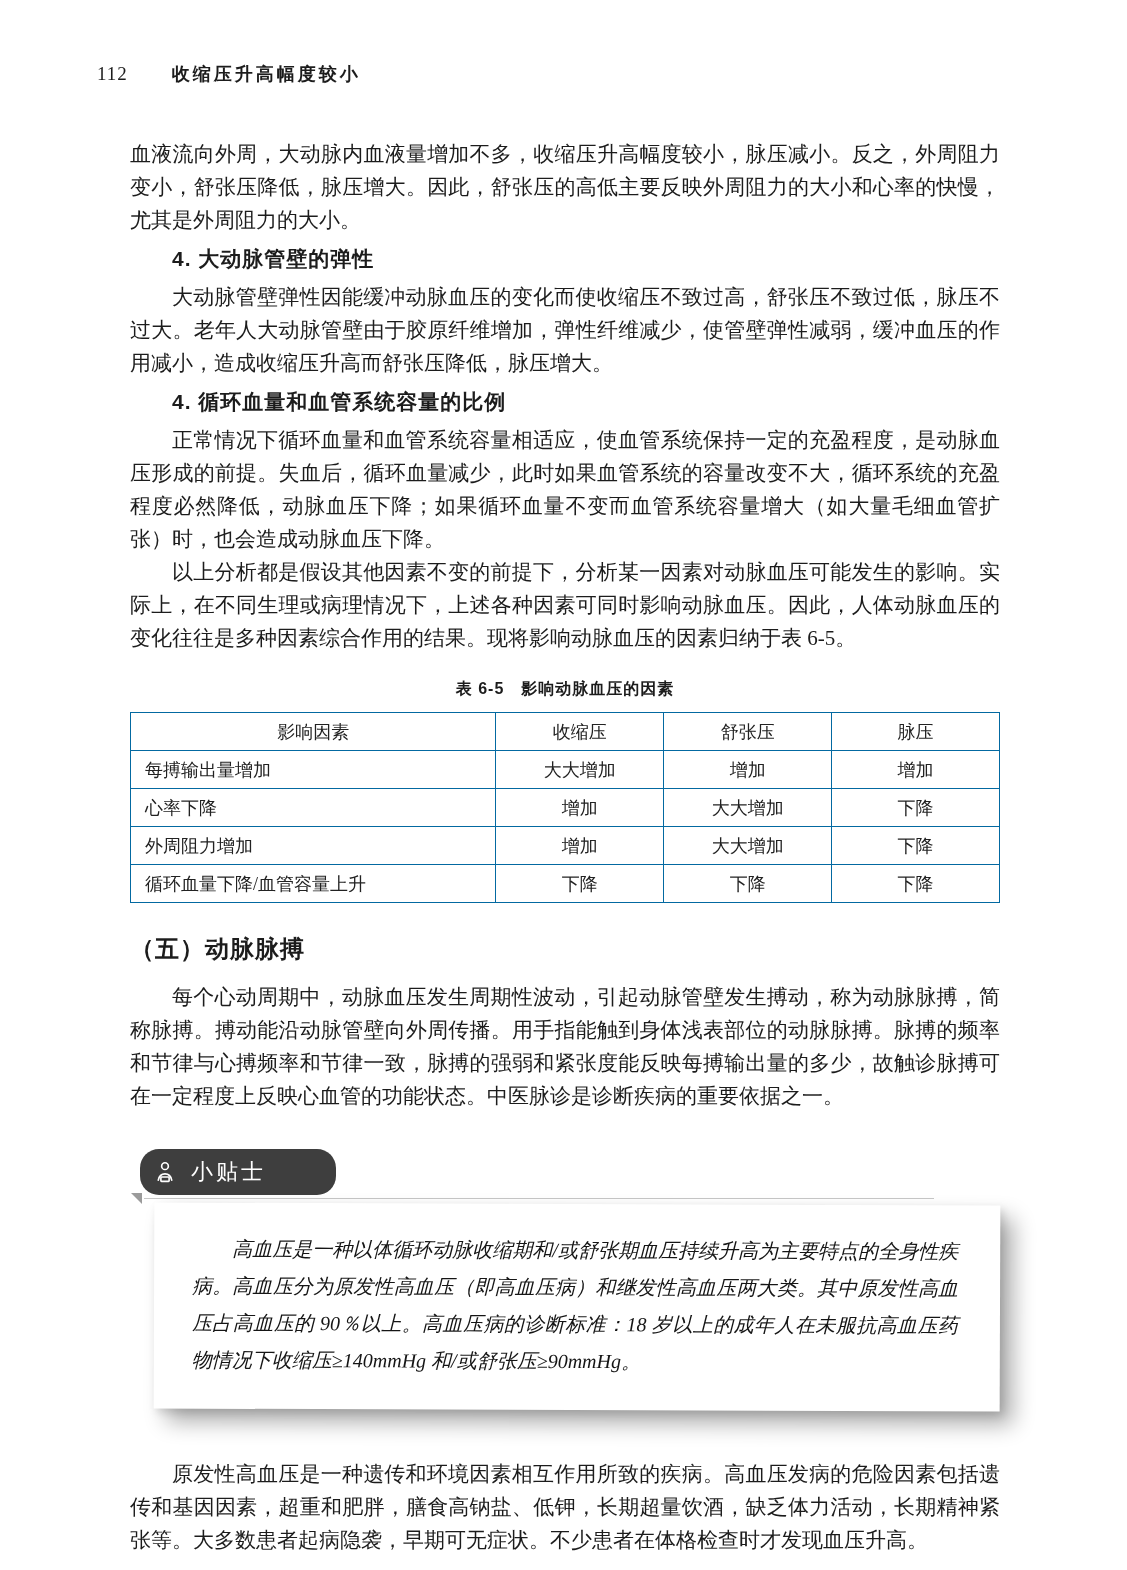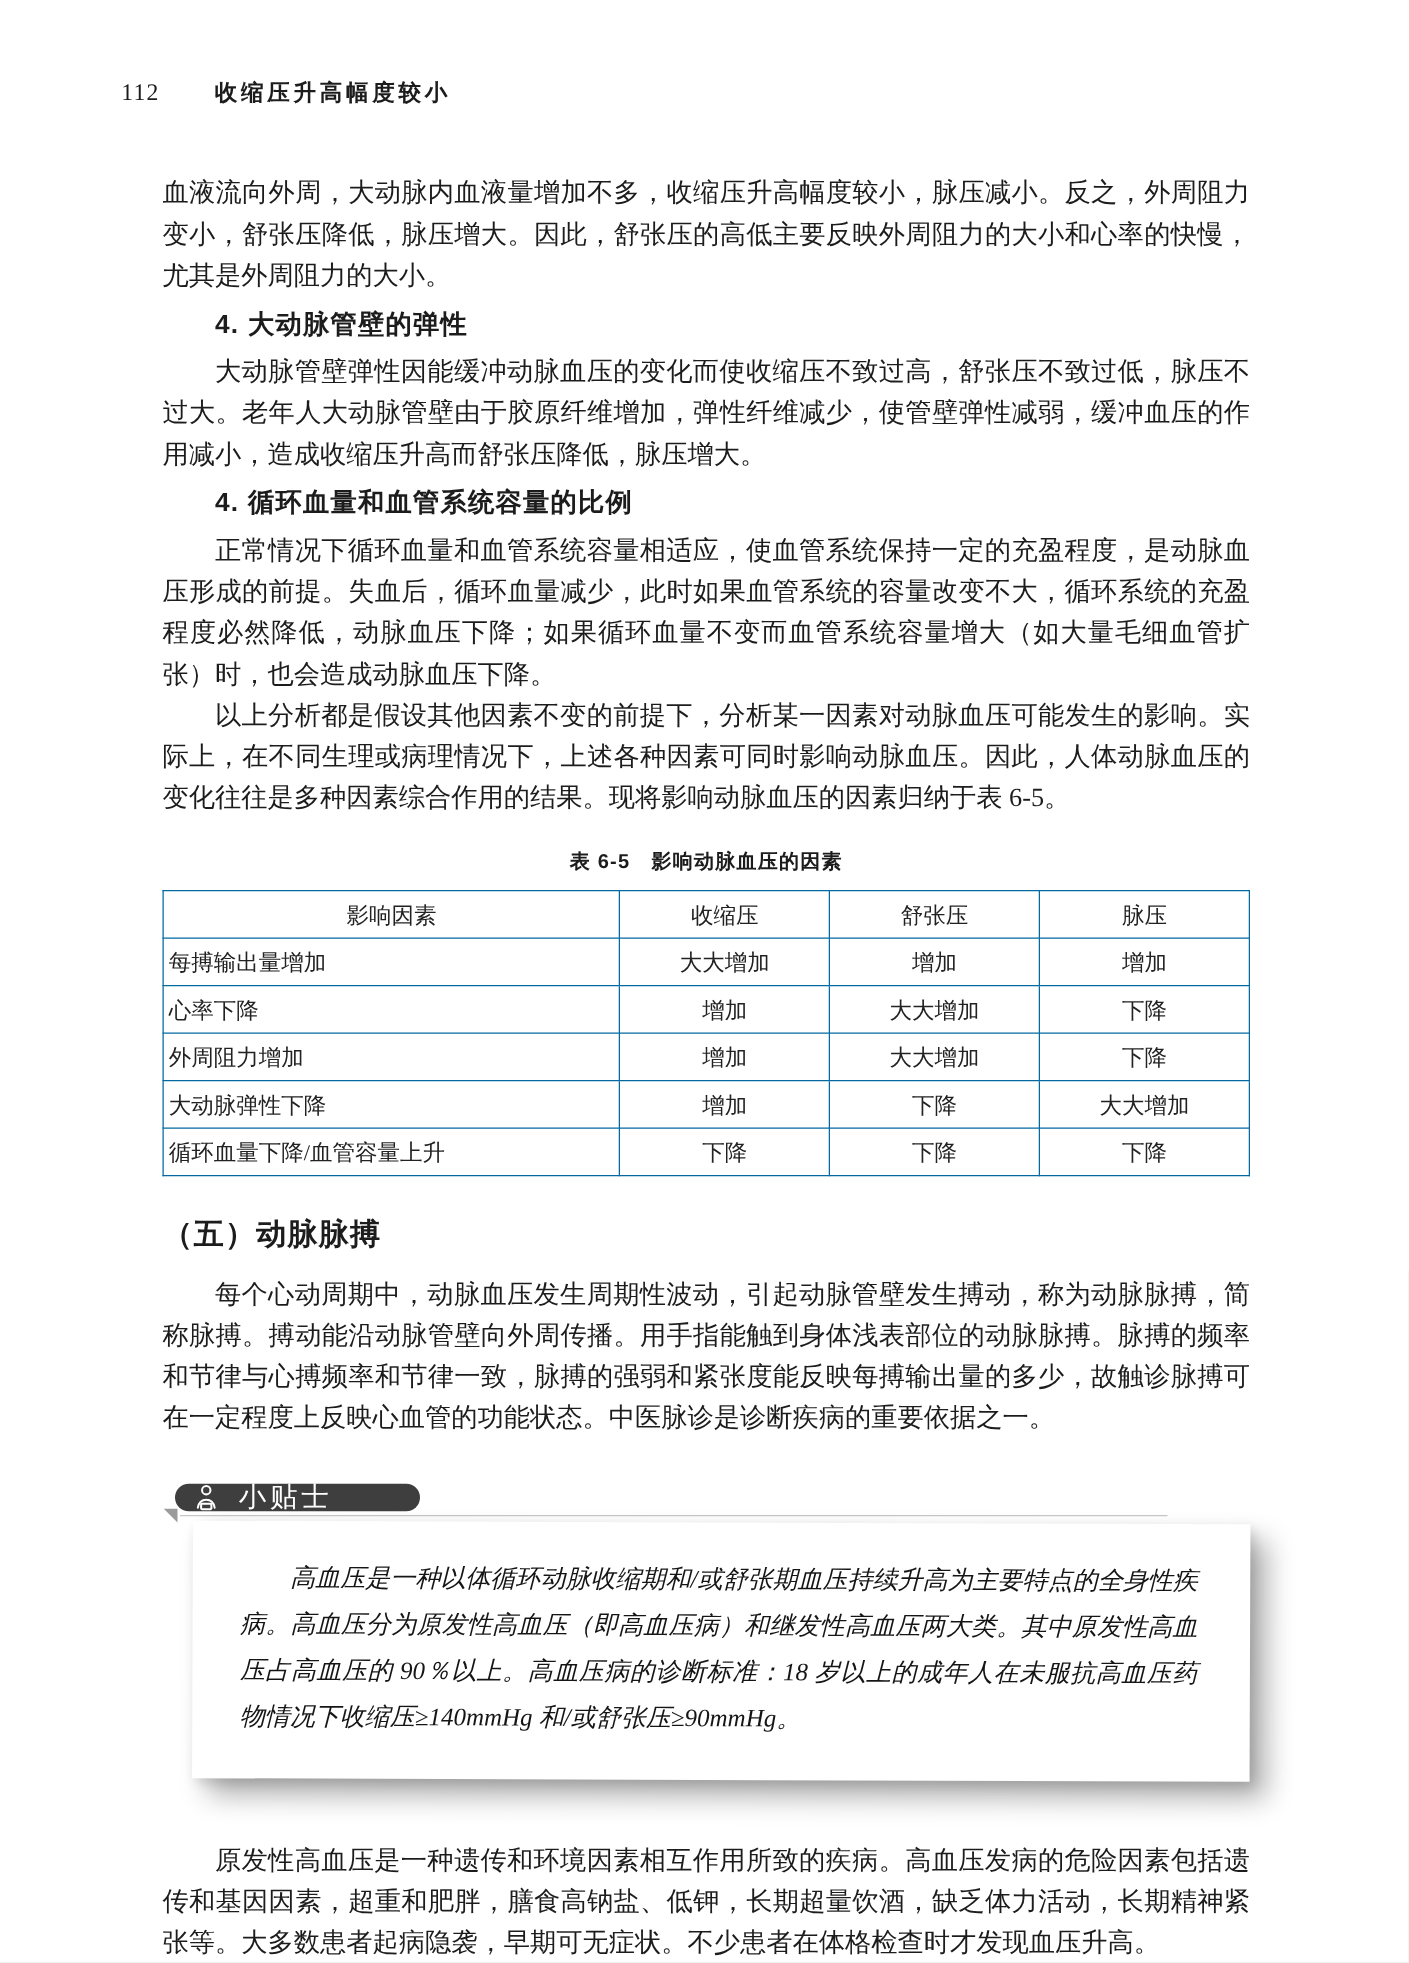--- a/index.html
+++ b/index.html
@@ -47,35 +47,35 @@
     width: 100%; border-collapse: collapse;
     font-size: 18px; color: #222;
   }
   .data-table th, .data-table td {
     border: 1px solid #0369a1;
     height: 38px;
     text-align: center;
     padding: 3px 10px;
     font-weight: normal;
   }
-  .data-table td.cell-left { text-align: left; padding-left: 4px; }
+  .data-table td.cell-left { text-align: left; padding-left: 14px; }
   .col-factor { width: 42%; }
   .col-val { width: 19.3%; }
 
   .section-heading {
     font-family: "Liberation Sans", "DejaVu Sans", sans-serif;
     font-size: 24px; font-weight: bold;
     margin: 30px 0 16px 0;
     letter-spacing: 1px;
   }
 
   .tip { margin-top: 36px; position: relative; }
   .tip-banner {
     position: relative; z-index: 3;
-    width: 196px; height: 22px;
+    width: 196px; height: 46px;
     background: #3e3e3e;
     color: #ffffff;
     display: flex; align-items: center; gap: 13px;
     padding: 0 14px 0 12px;
     margin-left: 10px;
     border-radius: 19px;
   }
   .tip-banner::before {
     content: ""; position: absolute;
     left: -9px; bottom: -9px;
@@ -156,26 +156,20 @@
         <td>大大增加</td>
         <td>下降</td>
       </tr>
       <tr>
         <td class="cell-left">外周阻力增加</td>
         <td>增加</td>
         <td>大大增加</td>
         <td>下降</td>
       </tr>
       <tr>
-        <td class="cell-left">大动脉弹性下降</td>
-        <td>增加</td>
-        <td>下降</td>
-        <td>大大增加</td>
-      </tr>
-      <tr>
         <td class="cell-left">循环血量下降/血管容量上升</td>
         <td>下降</td>
         <td>下降</td>
         <td>下降</td>
       </tr>
     </tbody>
   </table>
 
   <h3 class="section-heading">（五）动脉脉搏</h3>
 

